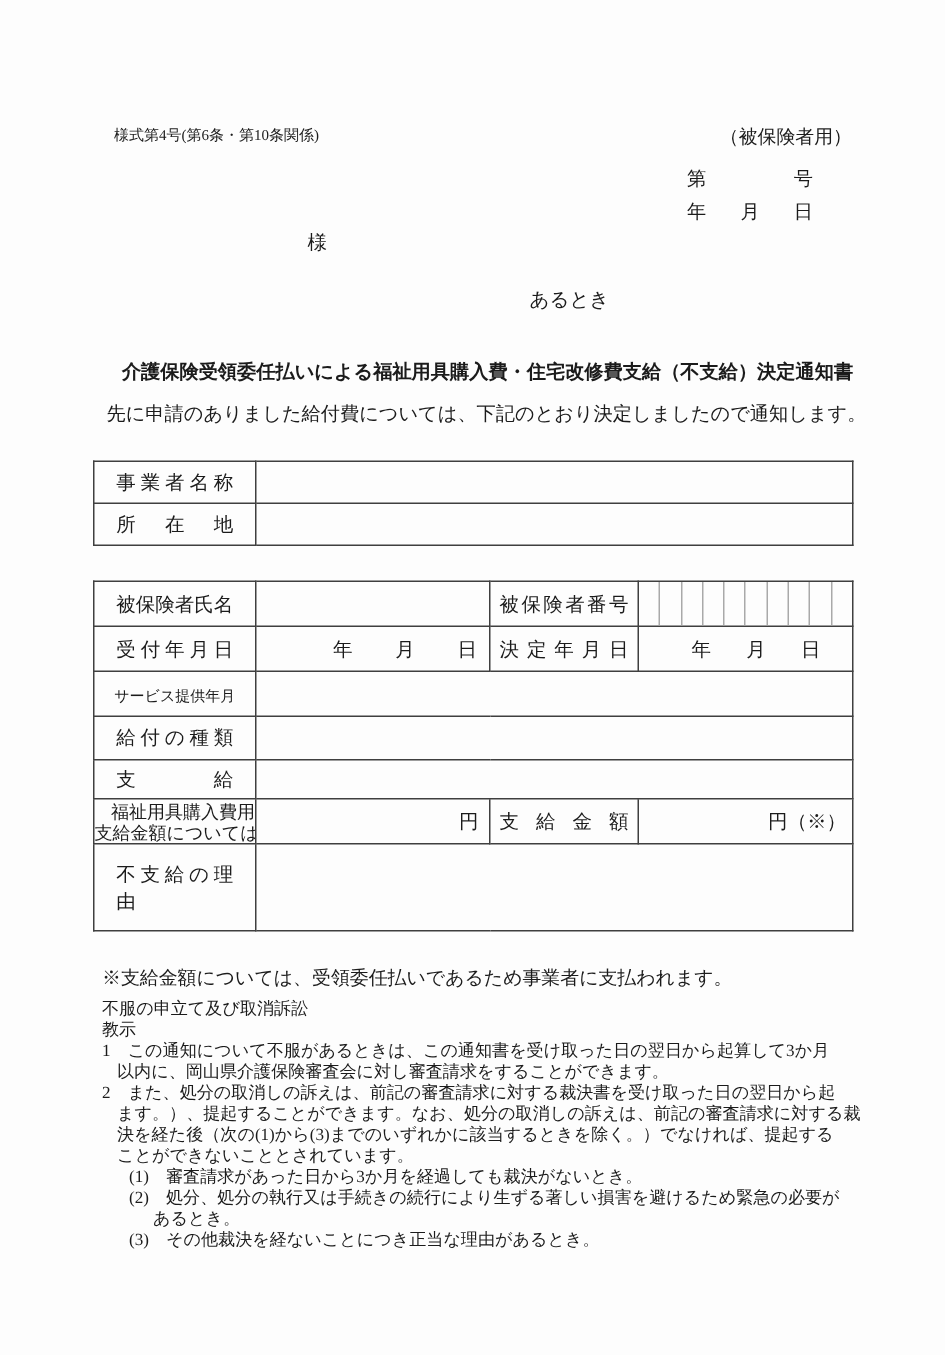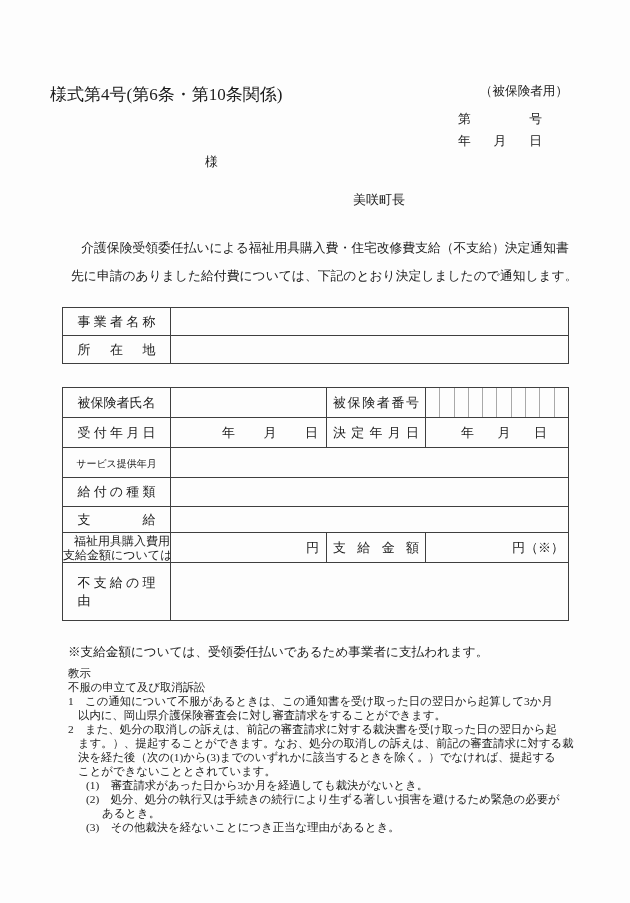--- a/index.html
+++ b/index.html
@@ -3,27 +3,27 @@
 <meta charset="utf-8">
 <style>
   * { box-sizing: border-box; margin: 0; padding: 0; }
   html, body { background: #e9e9e9; }
   body { width: 630px; font-family: "Liberation Serif", "DejaVu Serif", serif; }
   .page {
     position: relative; width: 630px; height: 903px;
     background: #fdfdfd; color: #1b1b1b; font-size: 13px; overflow: hidden;
   }
   .abs { position: absolute; }
-  .hdr   { top: 83px;  left: 50px;  font-size: 17px; }
+  .hdr   { top: 83px;  left: 76px;  font-size: 10px; }
   .aud   { top: 83px;  right: 62px; font-size: 12.6px; }
   .docno { top: 111px; left: 458px; font-size: 12.8px; }
   .docdate{ top: 133px; left: 458px; font-size: 12.8px; }
   .addr  { top: 153px; left: 205px; }
   .sender{ top: 191px; left: 353px; }
-  .title { top: 240px; left: 0; width: 630px; text-align: center; padding-left: 20px; font-size: 12.8px; }
+  .title { top: 240px; left: 0; width: 630px; text-align: center; padding-left: 20px; font-size: 12.8px; font-weight: bold; }
   .intro { top: 268px; left: 71px; font-size: 12.8px; text-align: right; }
 
   
   .j { display: inline-block; text-align: justify; text-align-last: justify; text-justify: inter-character; }
   .j78 { width: 78px; }
   .j84 { width: 84px; }
   .j86 { width: 86px; }
   .j96 { width: 96px; }
 
   table { border-collapse: collapse; table-layout: fixed; }
@@ -58,21 +58,21 @@
 
 <div class="page">
 
   <div class="abs hdr">様式第4号(第6条・第10条関係)</div>
   <div class="abs aud">（被保険者用）</div>
 
   <div class="abs docno j j84">第　号</div>
   <div class="abs docdate j j84">年　月　日</div>
 
   <div class="abs addr">様</div>
-  <div class="abs sender">美咲町長</div>
+  <div class="abs sender">あるとき</div>
 
   <div class="abs title">介護保険受領委任払いによる福祉用具購入費・住宅改修費支給（不支給）決定通知書</div>
   <div class="abs intro">先に申請のありました給付費については、下記のとおり決定しましたので通知します。</div>
 
   <table class="abs t1">
     <colgroup>
         <col style="width:108px">
         <col style="width:398px">
       </colgroup>
     <tbody>
@@ -176,22 +176,22 @@
         <span class="j j78">不支給の理由</span>
       </td>
       <td colspan="3"></td>
     </tr>
   </tbody>
     </table>
 
   <div class="abs note">※支給金額については、受領委任払いであるため事業者に支払われます。</div>
 
   <div class="abs notice">
+    <div>不服の申立て及び取消訴訟</div>
     <div>教示</div>
-    <div>不服の申立て及び取消訴訟</div>
     <div>1　この通知について不服があるときは、この通知書を受け取った日の翌日から起算して3か月</div>
     <div class="ind1">以内に、岡山県介護保険審査会に対し審査請求をすることができます。</div>
     <div>2　また、処分の取消しの訴えは、前記の審査請求に対する裁決書を受け取った日の翌日から起</div>
     <div class="ind1">ます。）、提起することができます。なお、処分の取消しの訴えは、前記の審査請求に対する裁</div>
     <div class="ind1">決を経た後（次の(1)から(3)までのいずれかに該当するときを除く。）でなければ、提起する</div>
     <div class="ind1">ことができないこととされています。</div>
     <div class="ind2">(1)　審査請求があった日から3か月を経過しても裁決がないとき。</div>
     <div class="ind2">(2)　処分、処分の執行又は手続きの続行により生ずる著しい損害を避けるため緊急の必要が</div>
     <div class="ind3">あるとき。</div>
     <div class="ind2">(3)　その他裁決を経ないことにつき正当な理由があるとき。</div>

